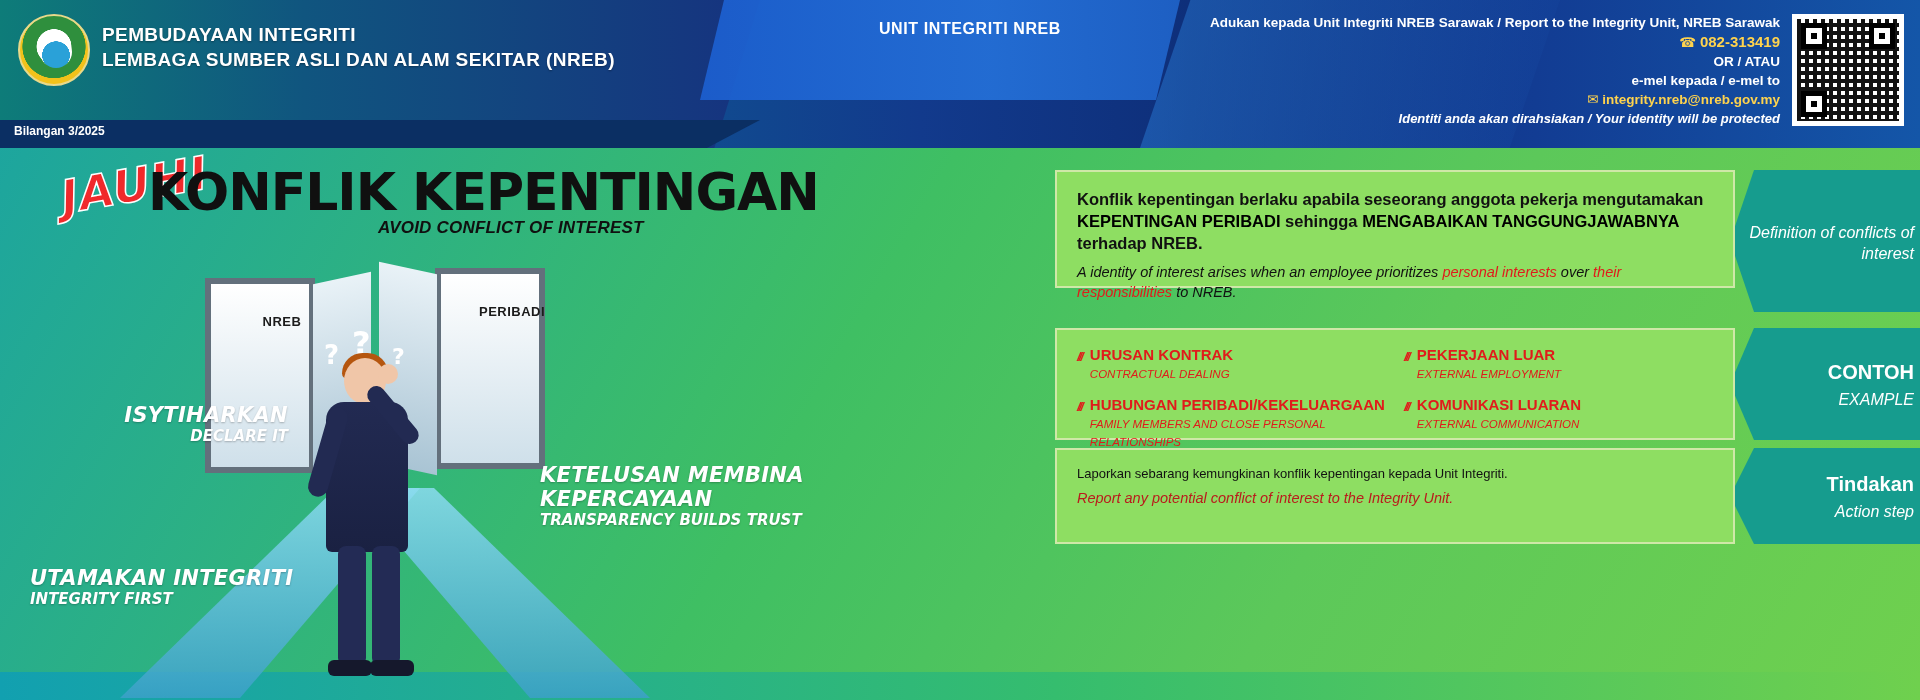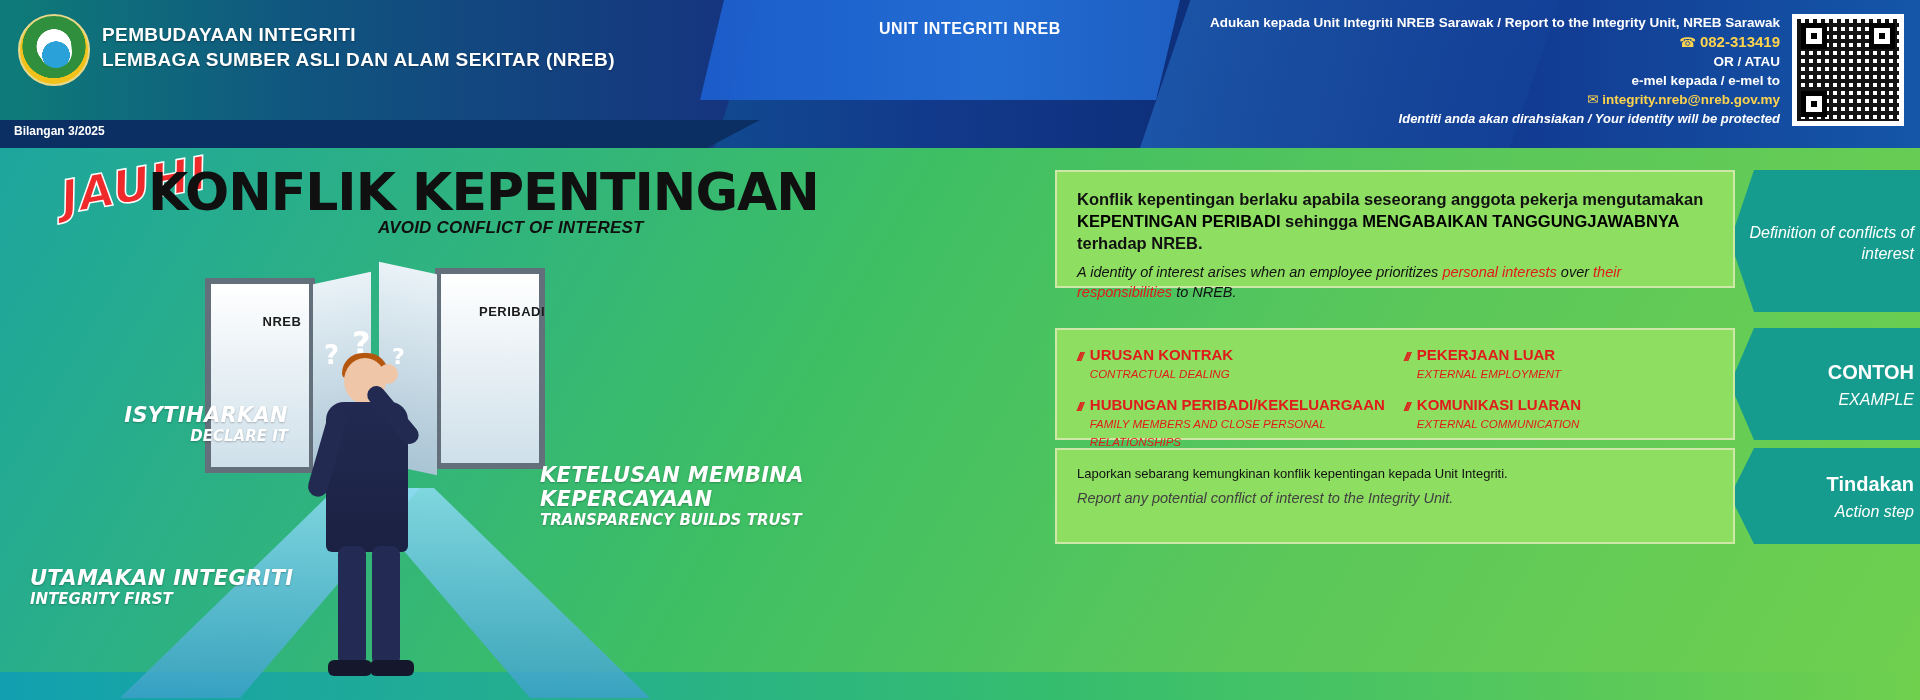--- a/index.html
+++ b/index.html
@@ -213,21 +213,21 @@
   .def-en { font-size: 14.5px; font-style: italic; color: #111; line-height: 20px; margin-top: 8px; }
   .def-en .red { color: #e01b1b; }
 
   .ex-grid { display: grid; grid-template-columns: 1fr 1fr; column-gap: 18px; row-gap: 14px; }
   .ex-item { display: flex; align-items: flex-start; }
   .ex-marks { color: #e01b1b; font-weight: bold; font-size: 13px; letter-spacing: -2px; margin-right: 8px; margin-top: 3px; font-style: italic; }
   .ex-ms { color: #e01b1b; font-weight: bold; font-size: 15px; line-height: 18px; }
   .ex-en { color: #e01b1b; font-style: italic; font-size: 11.5px; line-height: 15px; }
 
   .act-ms { font-size: 13px; font-weight: normal; color: #111; }
-  .act-en { font-size: 14.5px; font-style: italic; color: #404040; margin-top: 9px; }
+  .act-en { font-size: 14.5px; font-style: italic; color: #b91c1c; margin-top: 9px; }
 
   .footer-strip {
     position: absolute; bottom: 0; left: 0; width: 1920px; height: 28px;
     background: linear-gradient(90deg, #12a0b0, #35bd6e 55%, #6fd04e);
     z-index: 2;
   }
 </style>
 </head>
 <body>
 

